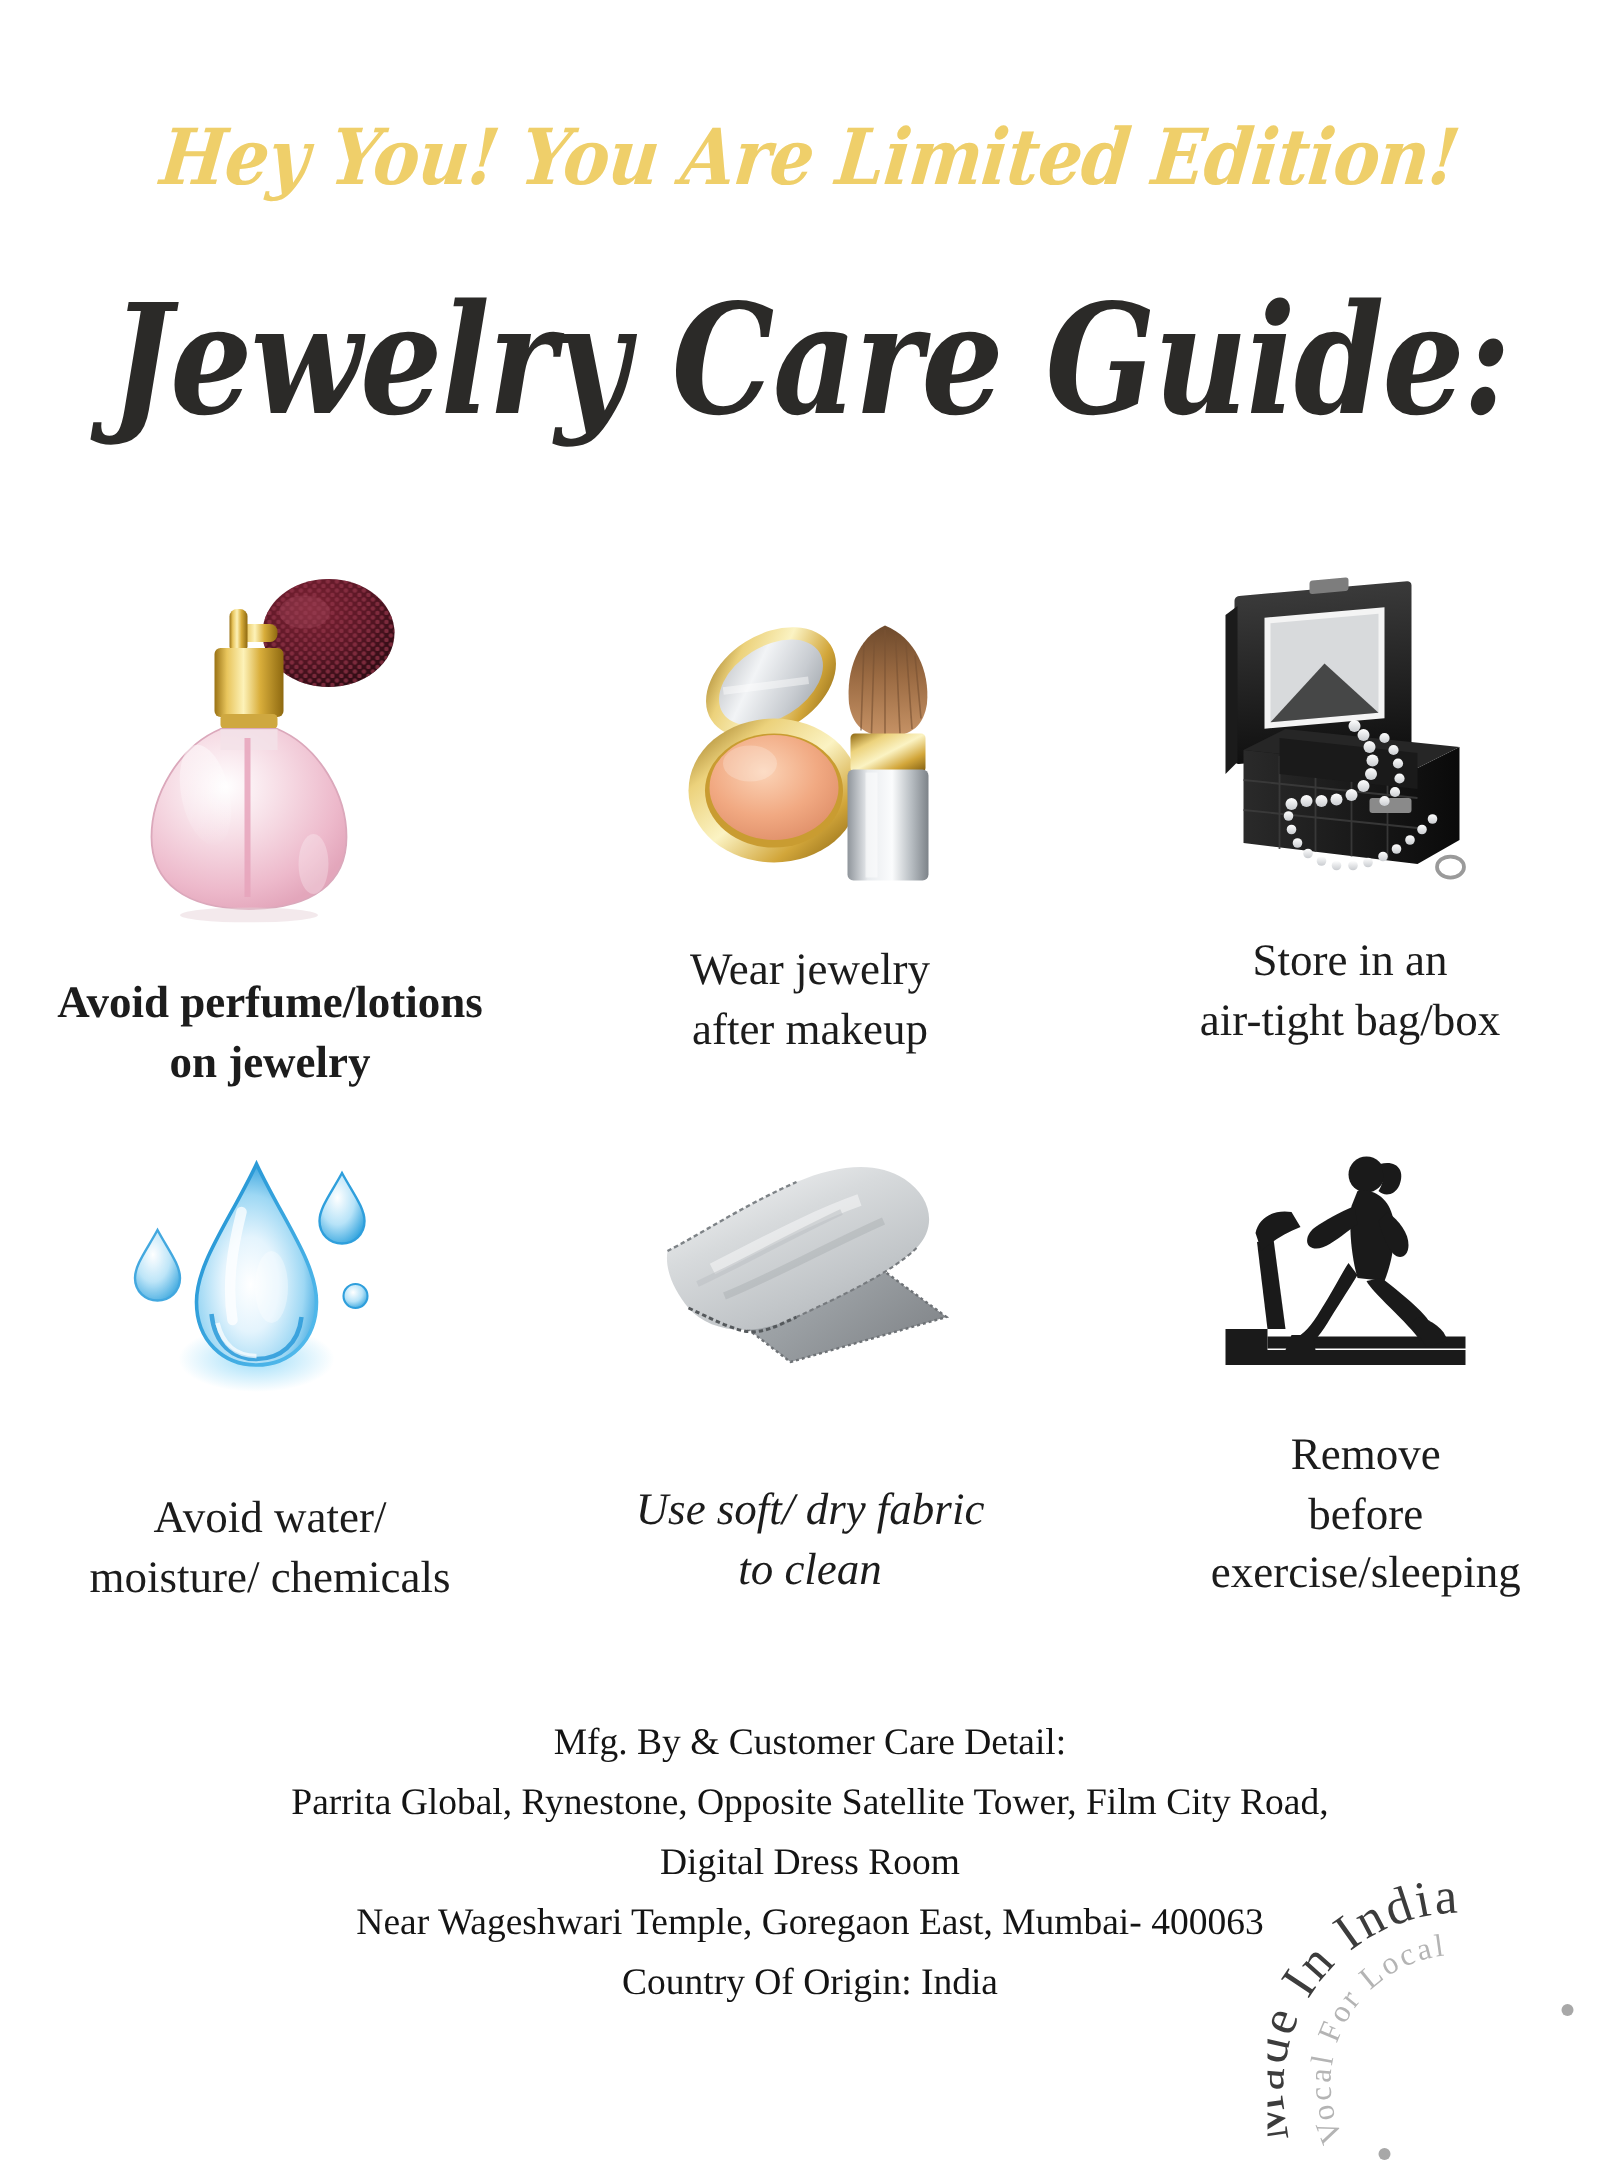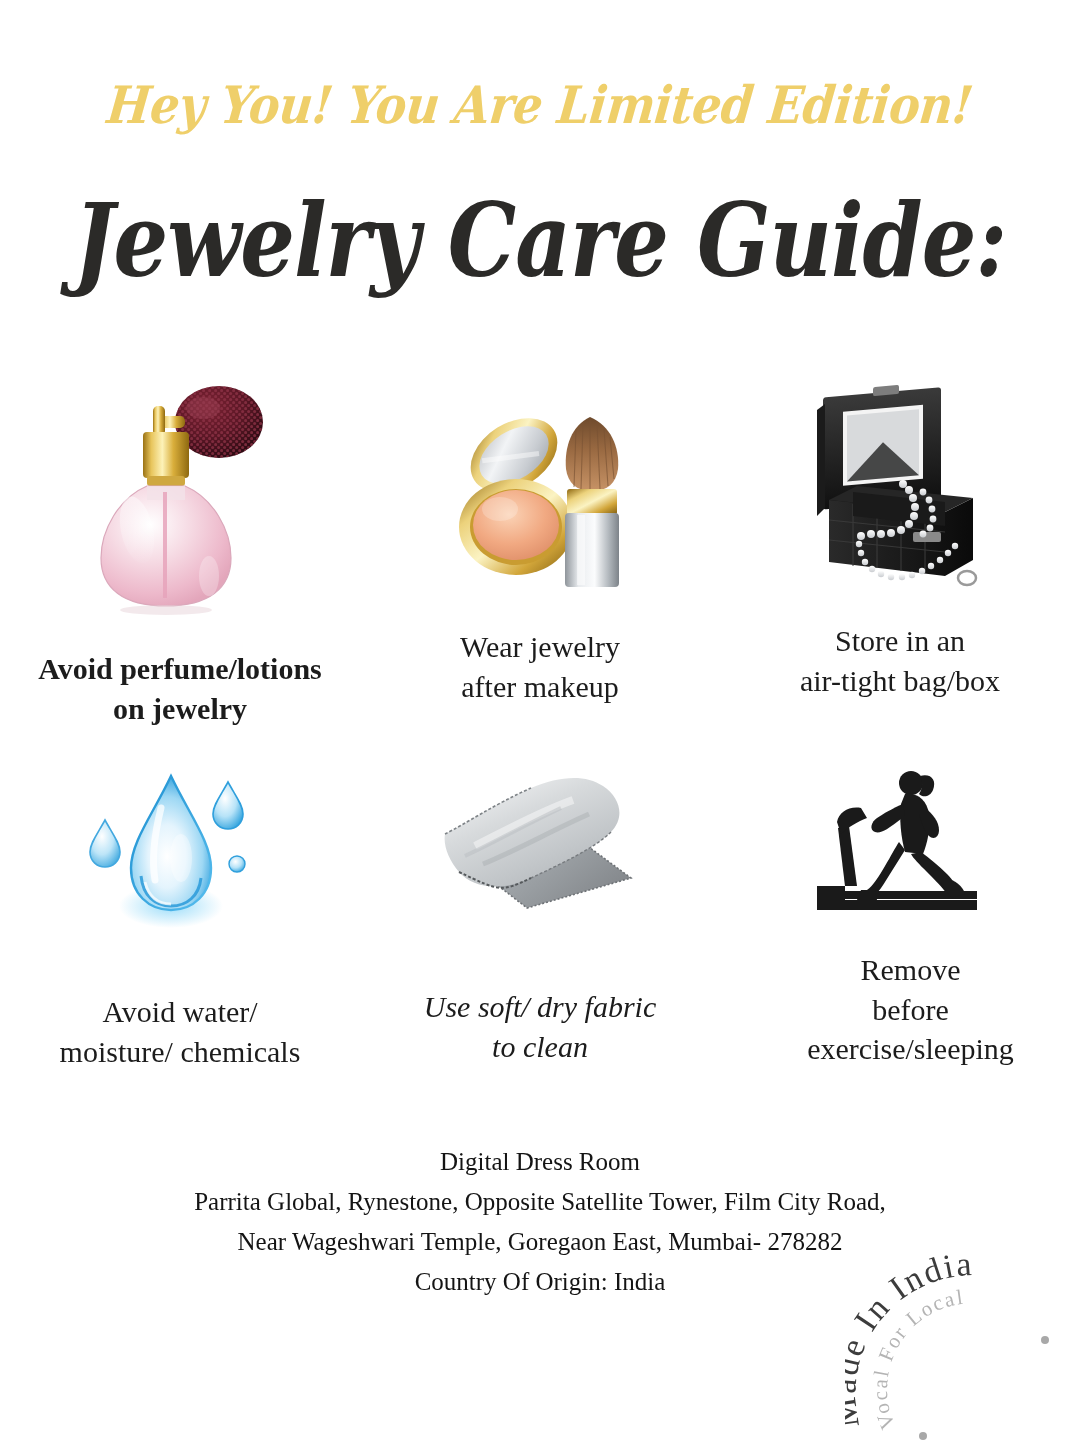--- a/index.html
+++ b/index.html
@@ -476,23 +476,24 @@
           </svg>
         </div>
         <div class="caption">Remove
 before
 exercise/sleeping</div>
       </div>
     </div>
   </div>
 
   <div class="footer">
+    <div>Mfg. By &amp; Customer Care Detail:</div>
+    <div>Parrita Global, Rynestone, Opposite Satellite Tower, Film City Road,</div>
     <div>Digital Dress Room</div>
-    <div>Parrita Global, Rynestone, Opposite Satellite Tower, Film City Road,</div>
-    <div>Near Wageshwari Temple, Goregaon East, Mumbai- 278282</div>
+    <div>Near Wageshwari Temple, Goregaon East, Mumbai- 400063</div>
     <div>Country Of Origin: India</div>
   </div>
 
   <div class="badge">
     <svg width="235" height="200" viewBox="0 0 235 200">
       <defs>
         <path id="arcOuter" d="M 22 196 A 118 118 0 0 1 208 58"></path>
         <path id="arcInner" d="M 62 196 A 82 82 0 0 1 194 86"></path>
       </defs>
       <text class="outer-t">

